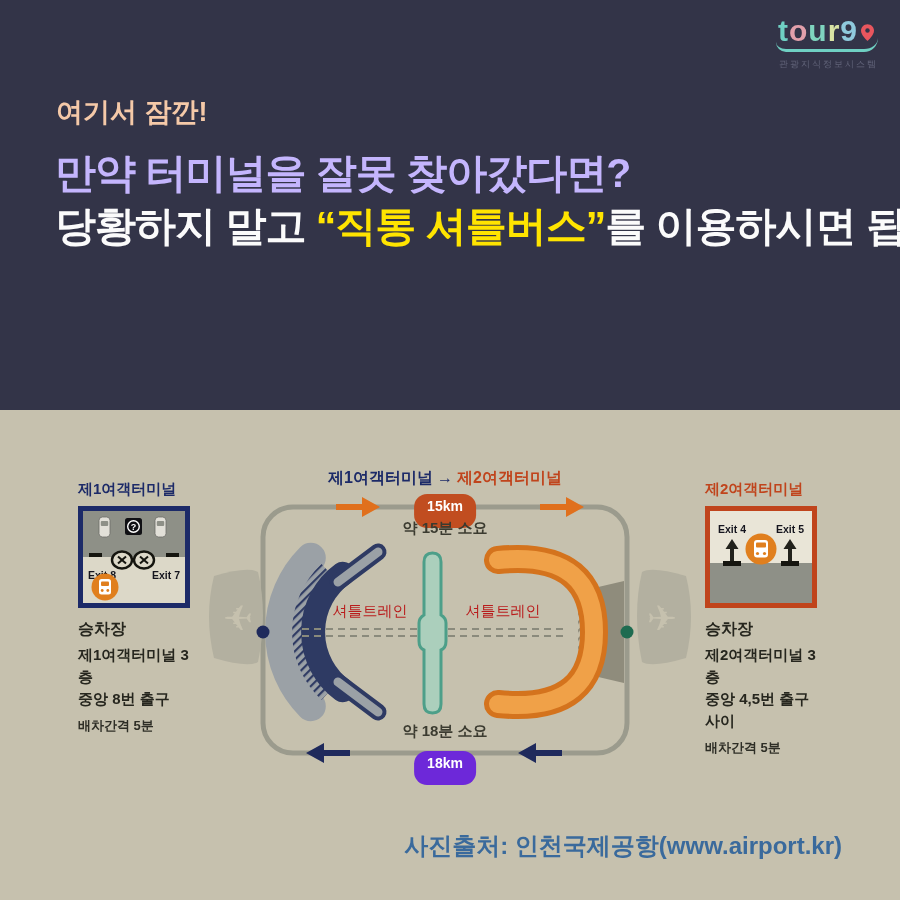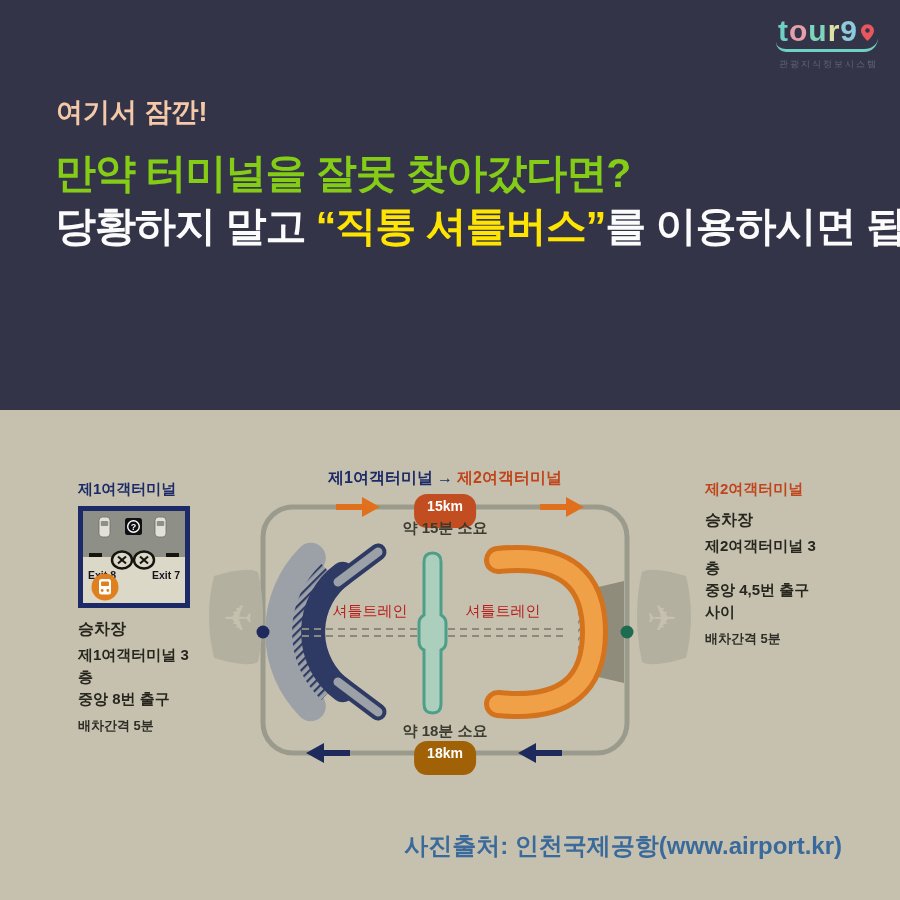--- a/index.html
+++ b/index.html
@@ -13,21 +13,21 @@
   .logo { position:absolute; top:16px; right:22px; text-align:right; }
   .logo-word { display:inline-flex; align-items:flex-end; font-weight:bold; font-size:30px;
                letter-spacing:1px; border-bottom:3px solid #6fd0c3; border-radius:0 0 14px 10px;
                padding:0 4px 3px 2px; line-height:1; }
   .lg1{color:#6fd0c3;} .lg2{color:#e2a0ab;} .lg3{color:#7fd4be;} .lg4{color:#d9e3a4;} .lg5{color:#8fc9dc;}
   .pin { margin-left:3px; }
   .logo-sub { margin-top:6px; font-size:9px; letter-spacing:2px; color:#62647a; }
 
   .intro { position:absolute; left:56px; top:94px; font-size:27px; font-weight:bold; color:#f5c9a8; }
   .hl { position:absolute; left:55px; font-size:41px; font-weight:bold; letter-spacing:-1px; white-space:nowrap; }
-  .hl1 { top:146px; color:#84cc16; }
+  .hl1 { top:146px; color:#c4b5fd; }
   .hl2 { top:199px; color:#fbfbfb; }
   .hl2 .yellow { color:#ffe400; }
   .bodytext { position:absolute; left:57px; top:286px; font-size:22px; color:#eef0f2; line-height:37px; }
 
   
   .bottom { position:absolute; left:0; top:410px; width:900px; height:490px; background:#c6c1ae; }
   .diagram-svg { position:absolute; left:0; top:0; }
 
   .ovl { position:absolute; white-space:nowrap; }
   .route-head { font-size:16px; font-weight:bold; transform:translateX(-50%); }
@@ -35,21 +35,21 @@
   .route-head .arr { color:#1c2a68; padding:0 4px; }
   .route-head .t2 { color:#c0441c; }
   .top-head { left:445px; top:58px; }
   .bot-head { left:445px; top:363px; }
   .duration { left:445px; font-size:15px; font-weight:bold; color:#3b3b30; transform:translateX(-50%); }
   .dur-top { top:109px; }
   .dur-bot { top:312px; }
   .badge { left:445px; transform:translateX(-50%); height:34px; line-height:25px; padding:0 13px;
            border-radius:13px; color:#fff; font-size:14px; font-weight:bold; }
   .badge-15 { top:84px; background:#c14d20; }
-  .badge-18 { top:331px; background:#a16207; }
+  .badge-18 { top:341px; background:#6d28d9; }
   .train-label { font-size:15px; font-weight:normal; color:#b91c1c; transform:translateX(-50%); }
   .tl-left { left:370px; top:192px; }
   .tl-right { left:503px; top:192px; }
 
   
   .card { position:absolute; width:116px; }
   .card-t1 { left:78px; top:70px; }
   .card-t2 { left:705px; top:70px; }
   .card-title { font-size:15px; font-weight:bold; margin-bottom:7px; }
   .card-t1 .card-title { color:#1c2a68; }
@@ -216,20 +216,38 @@
       <div class="board">
         <div class="board-title">승차장</div>
         <div class="board-line">제1여객터미널 3층</div>
         <div class="board-line">중앙 8번 출구</div>
         <div class="interval">배차간격 5분</div>
       </div>
     </div>
 
     <div class="card card-t2">
       <div class="card-title">제2여객터미널</div>
+      <div class="card-box">
+        <svg width="102" height="92" viewBox="0 0 102 92">
+          <rect x="0" y="52" width="102" height="40" fill="#8e9087"></rect>
+          <text x="22" y="22" text-anchor="middle" font-size="10.5" font-weight="bold" fill="#15151e">Exit 4</text>
+          <text x="80" y="22" text-anchor="middle" font-size="10.5" font-weight="bold" fill="#15151e">Exit 5</text>
+          <path d="M22 28 L28.5 38 L24 38 L24 50 L20 50 L20 38 L15.5 38 Z" fill="#22221c"></path>
+          <path d="M80 28 L86.5 38 L82 38 L82 50 L78 50 L78 38 L73.5 38 Z" fill="#22221c"></path>
+          <rect x="13" y="50" width="18" height="5" fill="#15150f"></rect>
+          <rect x="71" y="50" width="18" height="5" fill="#15150f"></rect>
+          <g>
+            <circle cx="51" cy="38" r="15.5" fill="#e07f1e"></circle>
+            <rect x="44" y="29" width="14" height="17.5" rx="3" fill="#ffffff"></rect>
+            <rect x="46" y="31.5" width="10" height="5" rx="1" fill="#e07f1e"></rect>
+            <circle cx="47.5" cy="42.5" r="1.6" fill="#e07f1e"></circle>
+            <circle cx="54.5" cy="42.5" r="1.6" fill="#e07f1e"></circle>
+          </g>
+        </svg>
+      </div>
       <div class="board">
         <div class="board-title">승차장</div>
         <div class="board-line">제2여객터미널 3층</div>
         <div class="board-line">중앙 4,5번 출구 사이</div>
         <div class="interval">배차간격 5분</div>
       </div>
     </div>
 
     <div class="credit">사진출처: 인천국제공항(www.airport.kr)</div>
   </section>

